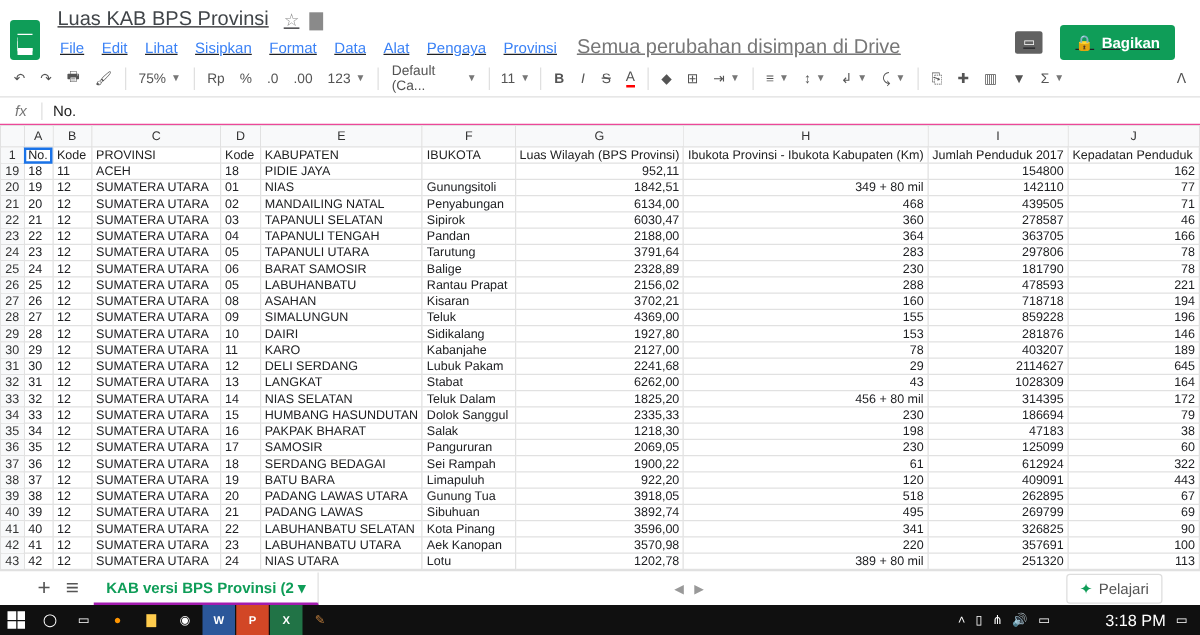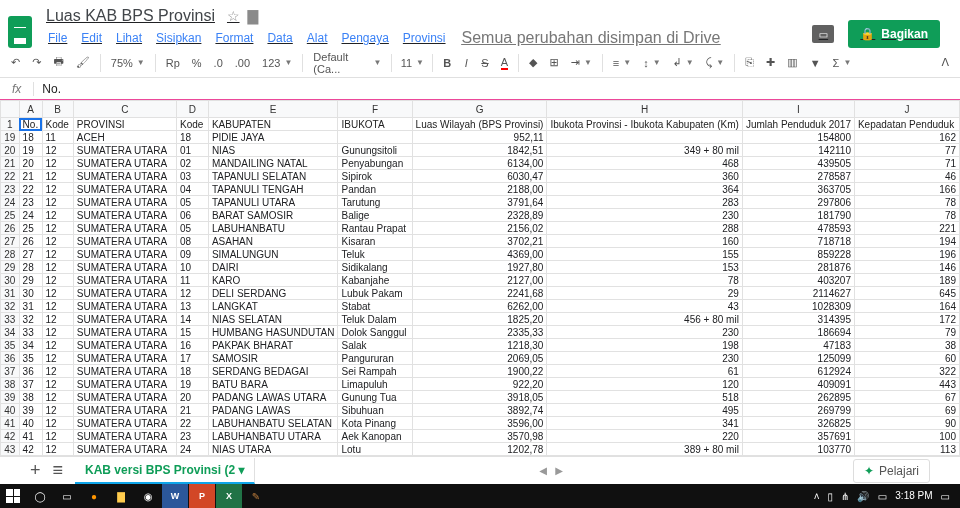--- a/index.html
+++ b/index.html
@@ -43,32 +43,32 @@
   th.row-hdr { left: 0; text-align: center; background: #f8f9fa; width:20px;}
   .corner { position: sticky; left:0; top:0; z-index:3; background:#f8f9fa;}
   td.num, th.num-h { text-align: right; }
   tr.header-row td { font-weight: normal; color: #222; }
   .active-cell { outline: 2px solid #1a73e8; outline-offset: -2px; }
 
   
   .sheet-bar { display: flex; align-items: center; height: 28px; border-top: 1px solid #e0e0e0; padding: 0 30px; gap: 12px; font-size: 12px; }
   .sheet-add, .sheet-menu { color: #555; font-size: 18px; cursor:pointer;}
   .sheet-tab { padding: 5px 10px; color: #555; border-right:1px solid #e0e0e0;}
-  .sheet-tab.active { color: #0f9d58; font-weight: bold; border-bottom: 2px solid #0ea5e9; }
+  .sheet-tab.active { color: #0f9d58; font-weight: bold; border-bottom: 2px solid #a21caf; }
   .explore { margin-left: auto; display: flex; align-items: center; gap: 5px; color: #555; font-size: 12px; padding: 4px 10px; border: 1px solid #ddd; border-radius:3px; }
   .arrows { margin-left:auto; margin-right:6px; color:#999; font-size:10px;}
 
   
   .taskbar { height: 24px; background: #101010; display: flex; align-items: center; color: #fff; font-size: 10px; }
   .tb-icons { display: flex; gap: 1px; height:100%;}
   .tb-icon { width: 26px; display: flex; align-items: center; justify-content: center; height:100%;}
   .win-logo { width:14px; height:14px; display:grid; grid-template-columns:1fr 1fr; grid-template-rows:1fr 1fr; gap:1px;}
   .win-logo div{background:#fff;}
   .tray { margin-left: auto; display: flex; align-items: center; gap: 8px; padding: 0 10px; }
-  .clock { text-align: center; line-height: 1; font-size:10px;}
+  .clock { text-align: center; line-height: 1; font-size:13px;margin-left:36px;}
 
   
   .cA{width:24px;} .cB{width:34px;} .cC{width:120px;} .cD{width:36px;} .cE{width:124px;} .cF{width:80px;}
   .cG{width:120px;} .cH{width:130px;} .cI{width:110px;} .cJ{width:110px;}
 </style>
 </head>
 <body>
 
 <div class="title-area">
   <div class="doc-ico"></div>
@@ -512,21 +512,21 @@
           <tr>
             <th class="row-hdr">43</th>
             <td class="cA">42</td>
             <td class="cB">12</td>
             <td class="cC">SUMATERA UTARA</td>
             <td class="cD">24</td>
             <td class="cE">NIAS UTARA</td>
             <td class="cF">Lotu</td>
             <td class="cG num">1202,78</td>
             <td class="cH num">389 + 80 mil</td>
-            <td class="cI num">103770</td>
+            <td class="cI num">251320</td>
             <td class="cJ num">113</td>
           </tr>
           <tr>
             <th class="row-hdr">44</th>
             <td class="cA">43</td>
             <td class="cB">12</td>
             <td class="cC">SUMATERA UTARA</td>
             <td class="cD">25</td>
             <td class="cE">NIAS BARAT</td>
             <td class="cF">Sirombu</td>

